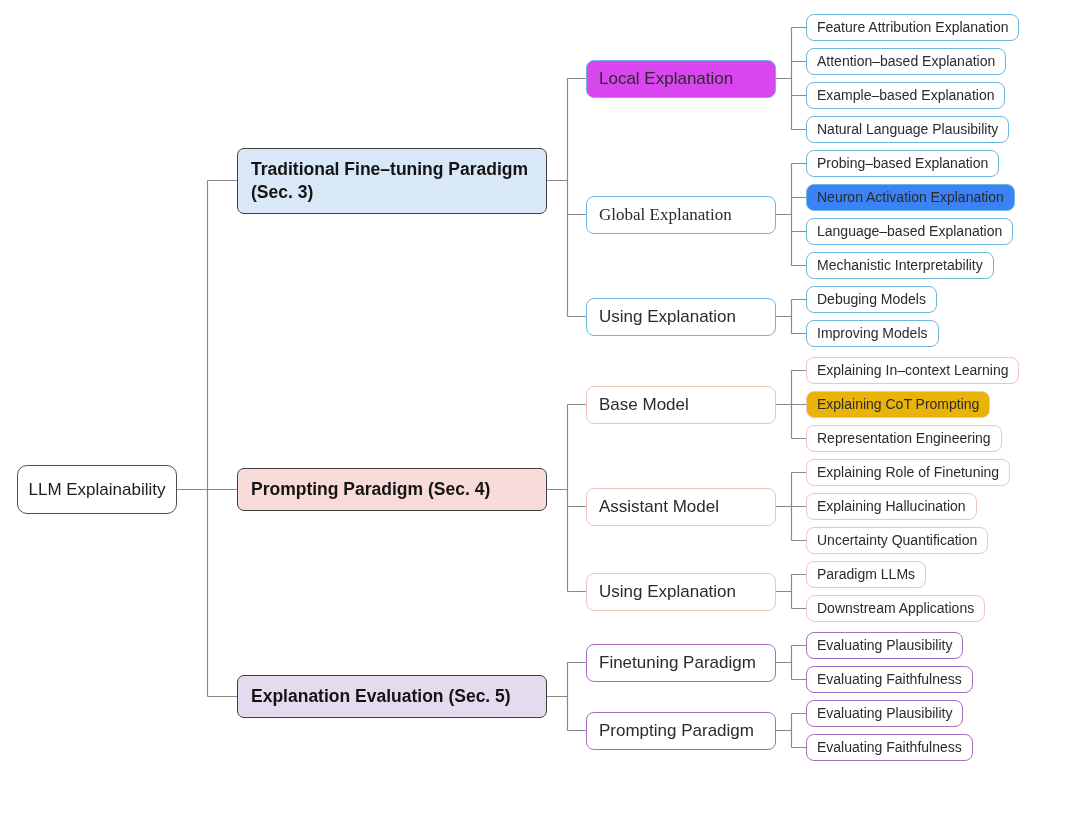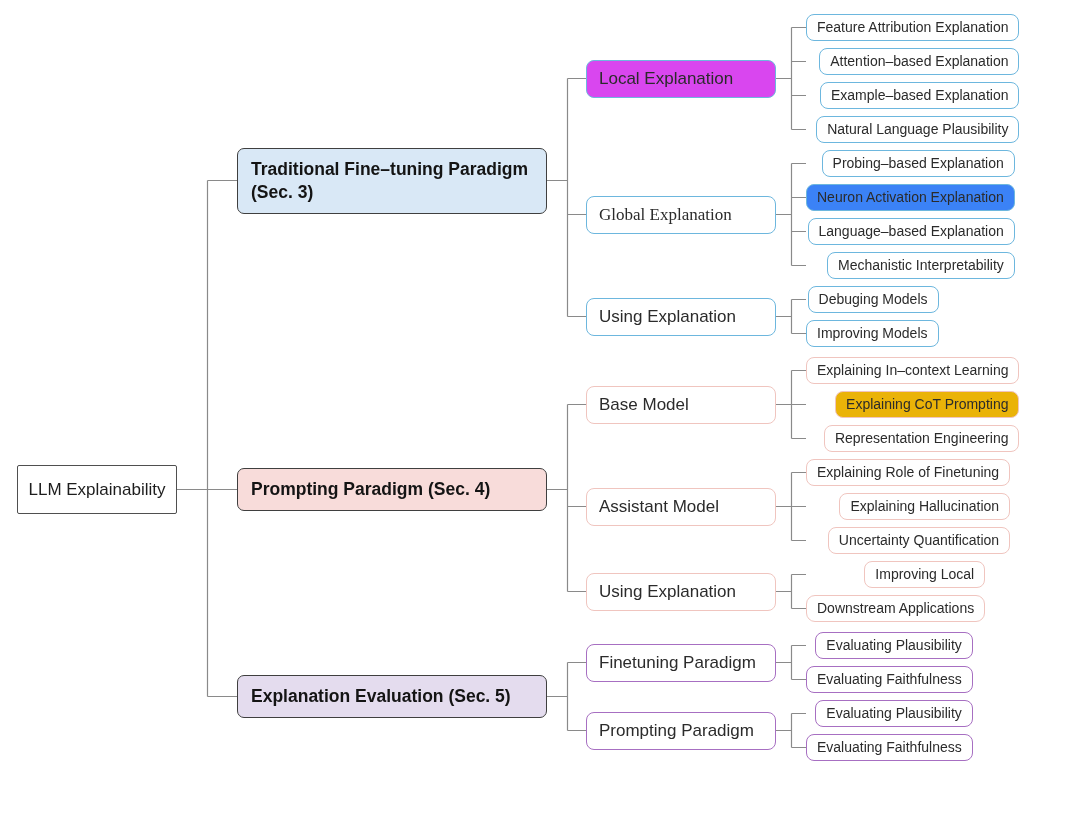--- a/index.html
+++ b/index.html
@@ -4,27 +4,27 @@
 <style>
   html,body { margin:0; padding:0; background:#ffffff; }
   body { font-family:"Liberation Sans", sans-serif; }
   .canvas { position:relative; width:1080px; height:819px; overflow:hidden; background:#ffffff; }
   #wires { position:absolute; left:0; top:0; z-index:0; pointer-events:none; }
   .tree { position:relative; z-index:1; padding:14px 0 0 17px; }
   .row { display:flex; align-items:center; }
   .col { display:flex; flex-direction:column; justify-content:center; align-items:flex-start; }
   .col.branches { margin-left:60px; gap:10px; }
   .col.d2 { margin-left:39px; gap:7px; }
-  .col.d3 { margin-left:30px; gap:7px;align-items:flex-end; }
+  .col.d3 { margin-left:30px; gap:7px; }
   .box {
     box-sizing:border-box; background:#ffffff; border:1.5px solid #888;
     border-radius:8px; color:#2b2b2b; flex:none;
   }
   .b0 { width:160px; padding:12px 8px; text-align:center; font-size:17px; line-height:23px;
-        font-weight:500; border-radius:2px; color:#1d1d1d; }
+        font-weight:500; border-radius:10px; color:#1d1d1d; }
   .b1 { width:310px; padding:9px 13px; font-size:17.5px; line-height:23px; font-weight:600;
         border-radius:7px; color:#141414; }
   .b2 { width:190px; padding:7px 12px; font-size:17px; line-height:22px; white-space:nowrap; }
   .b3 { padding:3px 10px; font-size:14px; line-height:19px; white-space:nowrap; }
 </style>
 </head>
 <body>
 
 <div class="canvas" style="background: rgb(255, 255, 255);">
   <svg id="wires" width="1080" height="819" viewBox="0 0 1080 819">
@@ -122,21 +122,21 @@
                 </div>
                 <div class="row">
                   <div class="box b3" style="border-color: rgb(240, 197, 191); background: rgb(255, 255, 255);">Uncertainty Quantification</div>
                 </div>
               </div>
             </div>
             <div class="row">
               <div class="box b2" style="border-color: rgb(240, 197, 191); background: rgb(255, 255, 255);">Using Explanation</div>
               <div class="col kids d3">
                 <div class="row">
-                  <div class="box b3" style="border-color: rgb(240, 197, 191); background: rgb(255, 255, 255);">Improving Local</div>
+                  <div class="box b3" style="border-color: rgb(240, 197, 191); background: rgb(255, 255, 255);">Paradigm LLMs</div>
                 </div>
                 <div class="row">
                   <div class="box b3" style="border-color: rgb(240, 197, 191); background: rgb(255, 255, 255); border-radius: 9px;">Downstream Applications</div>
                 </div>
               </div>
             </div>
           </div>
         </div>
         <div class="row">
           <div class="box b1" style="border-color: rgb(63, 63, 63); background: rgb(228, 220, 238);">Explanation Evaluation (Sec. 5)</div>

